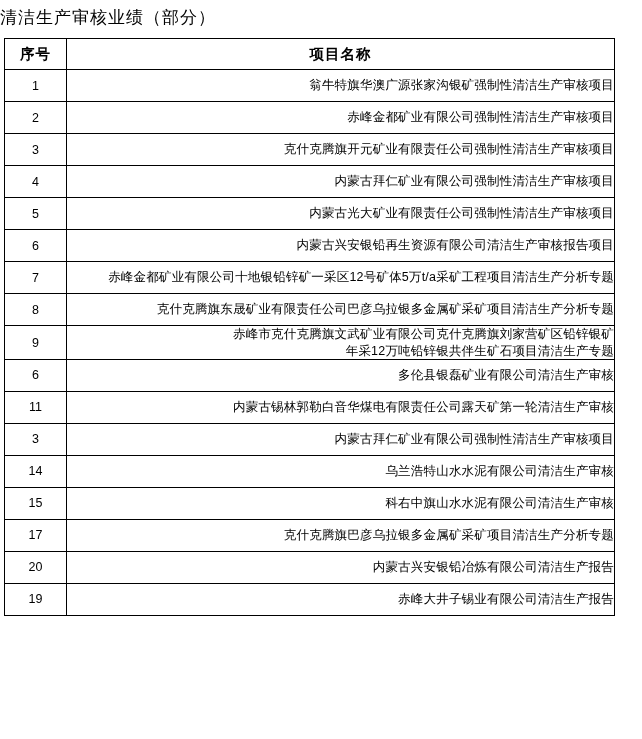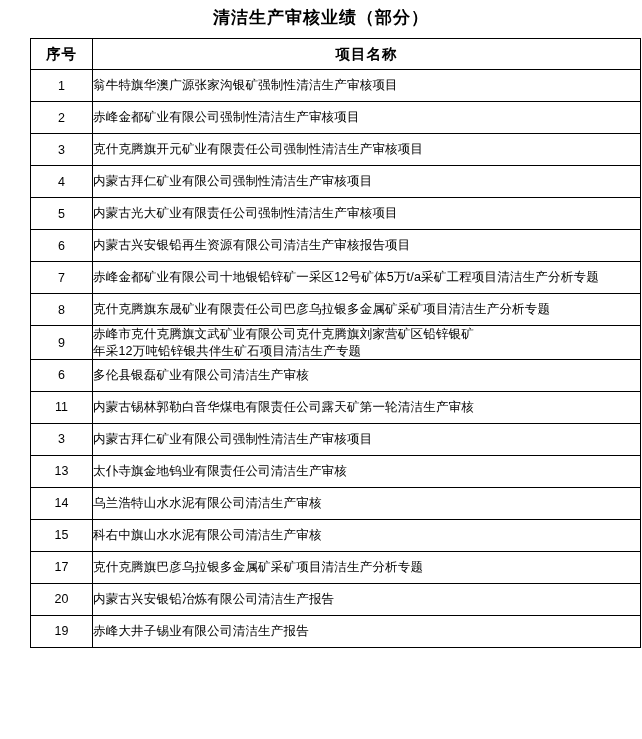--- a/index.html
+++ b/index.html
@@ -15,31 +15,30 @@
     overflow: hidden;
   }
   .page {
     width: 642px;
     height: 739px;
     position: relative;
     box-sizing: border-box;
     padding: 0;
   }
   .doc-title {
-    text-align: center;
     font-size: 17px;
-    font-weight: bold;
+    font-weight: normal;
     letter-spacing: 1px;
     padding: 8px 0 10px 0;
     line-height: 1.2;
   }
   table.records {
     border-collapse: collapse;
     width: 610px;
-    margin: 0 30px;
+    margin: 0 4px;
     table-layout: fixed;
   }
   table.records td, table.records th {
     border: 1px solid #000000;
     padding: 0;
   }
   col.c-index { width: 62px; }
   col.c-name  { width: 548px; }
 
   th.head-index, th.head-name {
@@ -51,21 +50,21 @@
     letter-spacing: 1px;
   }
   td.idx {
     font-size: 12.5px;
     text-align: center;
     vertical-align: middle;
     height: 31px;
   }
   td.nm {
     font-size: 12.5px;
-    text-align: left;
+    text-align: right;
     vertical-align: middle;
     padding-left: 6px;
     line-height: 1.35;
     letter-spacing: 0.2px;
   }
   td.nm.two-line {
     line-height: 1.3;
   }
   .nm-line { display: block; }
 </style>
@@ -153,26 +152,20 @@
             <span class="nm-line">内蒙古锡林郭勒白音华煤电有限责任公司露天矿第一轮清洁生产审核</span>
           </td>
         </tr>
         <tr>
           <td class="idx">3</td>
           <td class="nm">
             <span class="nm-line">内蒙古拜仁矿业有限公司强制性清洁生产审核项目</span>
           </td>
         </tr>
         <tr>
-          <td class="idx">13</td>
-          <td class="nm">
-            <span class="nm-line">太仆寺旗金地钨业有限责任公司清洁生产审核</span>
-          </td>
-        </tr>
-        <tr>
           <td class="idx">14</td>
           <td class="nm">
             <span class="nm-line">乌兰浩特山水水泥有限公司清洁生产审核</span>
           </td>
         </tr>
         <tr>
           <td class="idx">15</td>
           <td class="nm">
             <span class="nm-line">科右中旗山水水泥有限公司清洁生产审核</span>
           </td>

